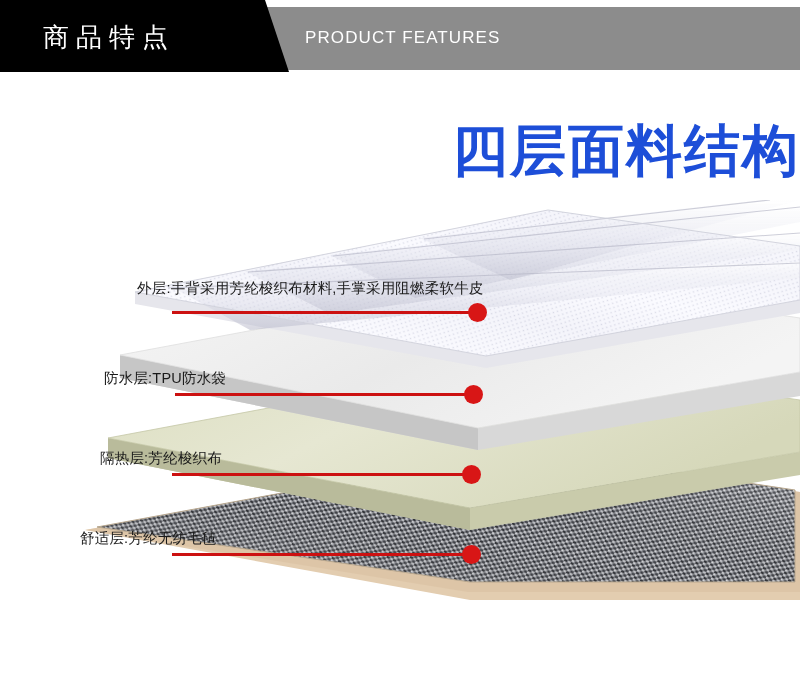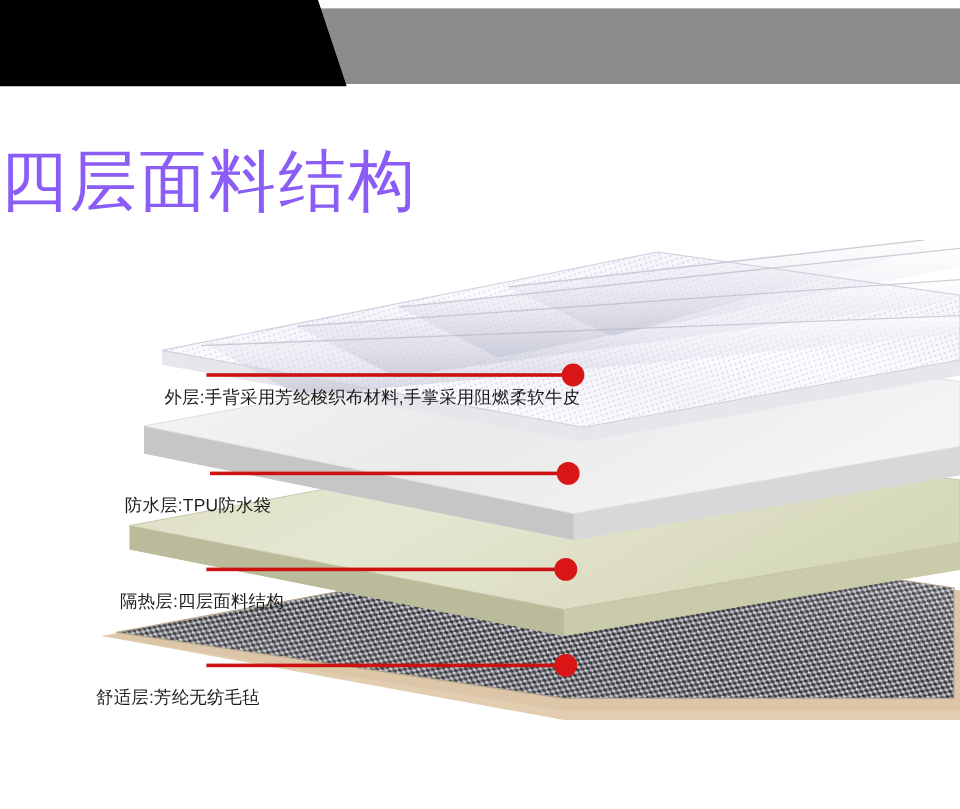--- a/index.html
+++ b/index.html
@@ -61,24 +61,24 @@
     white-space: nowrap;
     line-height: 20px;
   }
 
   
   #main-heading {
     position: absolute;
     left: 0;
     top: 120px;
     width: 800px;
-    text-align: left;
+    text-align: right;
     font-size: 56px;
-    font-weight: normal;
-    color: #8b5cf6;
+    font-weight: bold;
+    color: #1d4ed8;
     letter-spacing: 2px;
     line-height: 62px;
   }
 
   
   #fabric-illustration {
     position: absolute;
     left: 0;
     top: 200px;
     width: 800px;
@@ -89,21 +89,20 @@
   .callout {
     position: absolute;
   }
   .callout-label {
     position: absolute;
     white-space: nowrap;
     font-size: 14.5px;
     color: #1a1a1a;
     line-height: 18px;
     letter-spacing: 0.2px;
-    margin-top: 44px;
   }
   .callout-line {
     position: absolute;
     height: 3px;
     background: #cc1111;
   }
   .callout-dot {
     position: absolute;
     width: 19px;
     height: 19px;
@@ -126,20 +125,22 @@
   #callout-4-label { left: 80px; top: 529px; }
   #callout-4-line  { left: 172px; top: 553px; width: 300px; }
   #callout-4-dot   { left: 462px; top: 545px; }
 </style>
 </head>
 <body>
 
 <div id="header-banner">
   <div id="header-gray-band"></div>
   <div id="header-black-shape"></div>
+  <div id="header-cn-title">商品特点</div>
+  <div id="header-en-title">PRODUCT FEATURES</div>
 </div>
 
 <div id="main-heading">四层面料结构</div>
 
 <div id="fabric-illustration">
   <svg width="800" height="430" viewBox="0 0 800 430">
     <defs>
 
       <pattern id="weaveTex" patternUnits="userSpaceOnUse" width="6" height="6" patternTransform="rotate(28)">
         <rect width="6" height="6" fill="#fafaff"></rect>
@@ -241,21 +242,21 @@
   <div id="callout-1-dot" class="callout-dot"></div>
 </div>
 
 <div class="callout">
   <div id="callout-2-label" class="callout-label">防水层:TPU防水袋</div>
   <div id="callout-2-line" class="callout-line"></div>
   <div id="callout-2-dot" class="callout-dot"></div>
 </div>
 
 <div class="callout">
-  <div id="callout-3-label" class="callout-label">隔热层:四层面料结构</div>
+  <div id="callout-3-label" class="callout-label">隔热层:芳纶梭织布</div>
   <div id="callout-3-line" class="callout-line"></div>
   <div id="callout-3-dot" class="callout-dot"></div>
 </div>
 
 <div class="callout">
   <div id="callout-4-label" class="callout-label">舒适层:芳纶无纺毛毡</div>
   <div id="callout-4-line" class="callout-line"></div>
   <div id="callout-4-dot" class="callout-dot"></div>
 </div>
 

